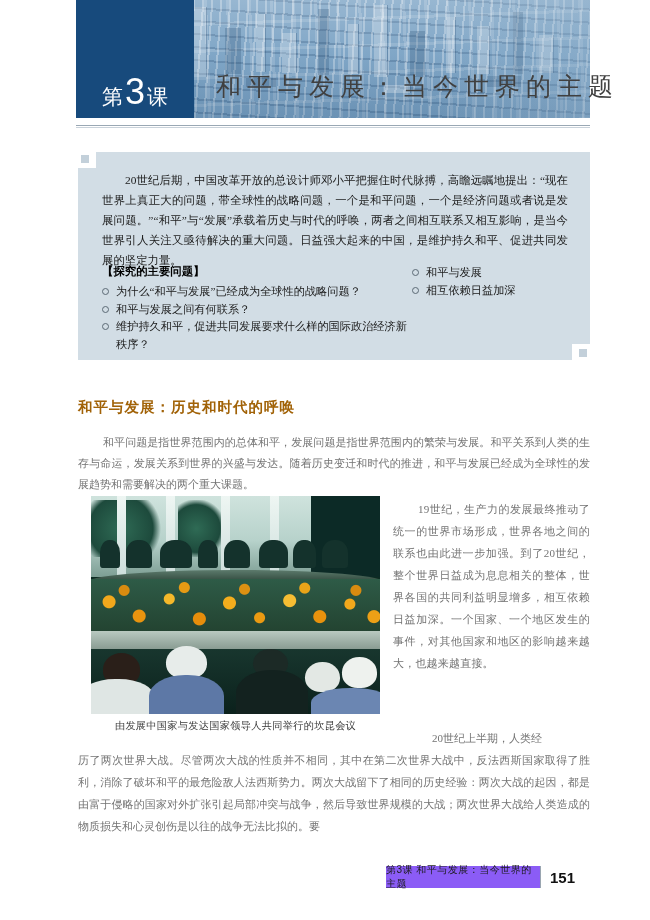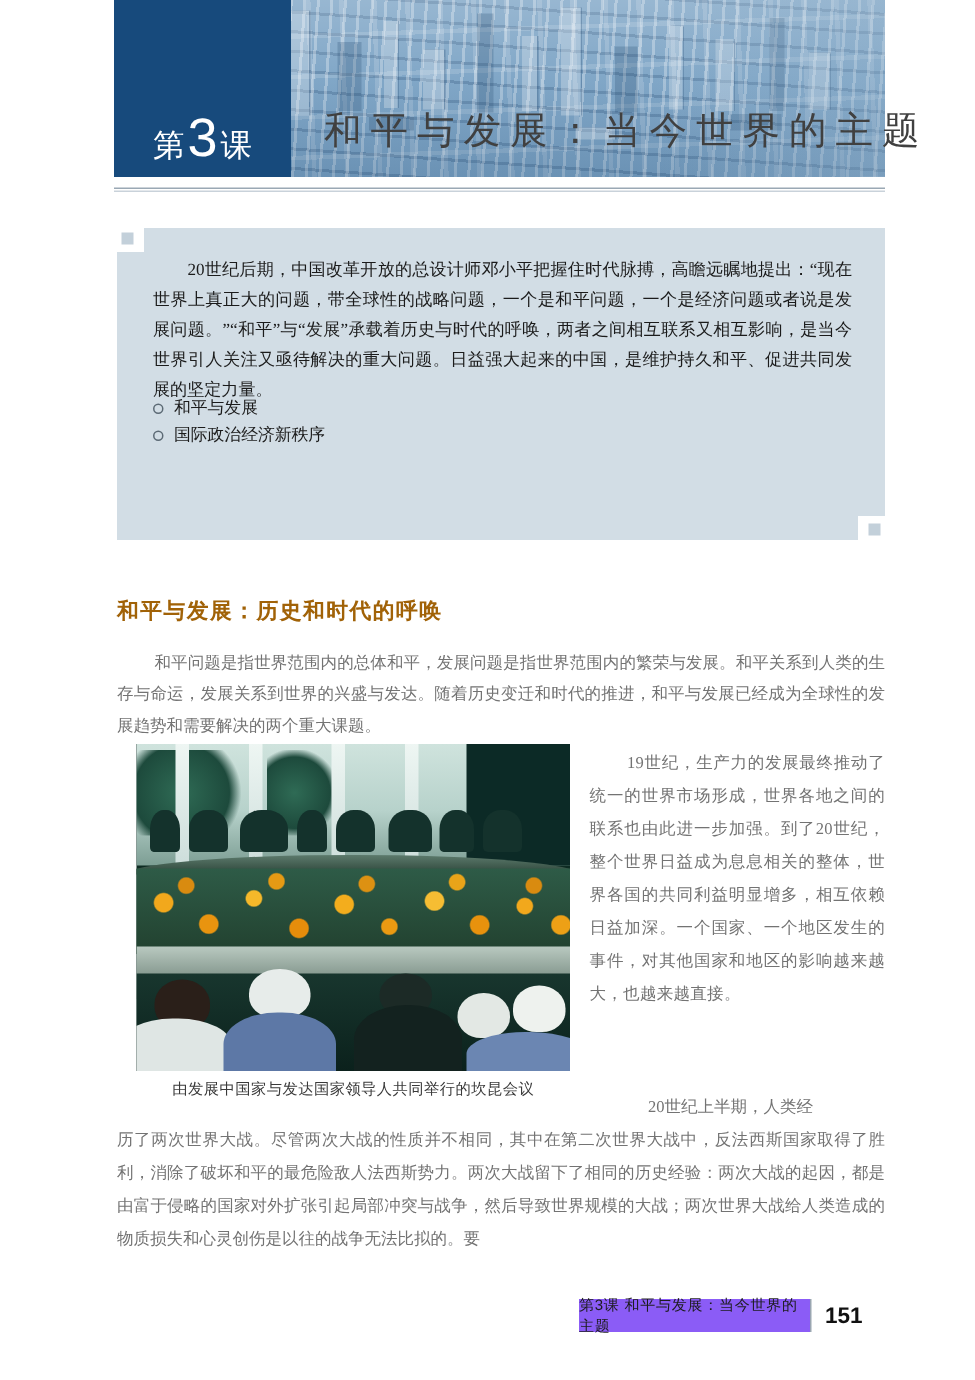--- a/index.html
+++ b/index.html
@@ -382,28 +382,43 @@
   <div class="corner tl">
       <span></span>
     </div>
   <div class="corner br">
       <span></span>
     </div>
 
   <div class="intro-para">20世纪后期，中国改革开放的总设计师邓小平把握住时代脉搏，高瞻远瞩地提出：“现在世界上真正大的问题，带全球性的战略问题，一个是和平问题，一个是经济问题或者说是发展问题。”“和平”与“发展”承载着历史与时代的呼唤，两者之间相互联系又相互影响，是当今世界引人关注又亟待解决的重大问题。日益强大起来的中国，是维护持久和平、促进共同发展的坚定力量。</div>
 
   <div class="qa-wrap">
+    <div class="qa-col-left">
+      <div class="qa-head">【探究的主要问题】</div>
+      <div class="qa-item">
+        <span class="bullet"></span>
+        <span>为什么“和平与发展”已经成为全球性的战略问题？</span>
+      </div>
+      <div class="qa-item">
+        <span class="bullet"></span>
+        <span>和平与发展之间有何联系？</span>
+      </div>
+      <div class="qa-item">
+        <span class="bullet"></span>
+        <span>维护持久和平，促进共同发展要求什么样的国际政治经济新秩序？</span>
+      </div>
+    </div>
     <div class="qa-col-right">
       <div class="qa-item">
         <span class="bullet"></span>
         <span>和平与发展</span>
       </div>
       <div class="qa-item">
         <span class="bullet"></span>
-        <span>国际政治经济新秩序</span>
+        <span>相互依赖日益加深</span>
       </div>
     </div>
   </div>
 </div>
 
 <div class="section-head">和平与发展：历史和时代的呼唤</div>
 
 <div class="para para-1">和平问题是指世界范围内的总体和平，发展问题是指世界范围内的繁荣与发展。和平关系到人类的生存与命运，发展关系到世界的兴盛与发达。随着历史变迁和时代的推进，和平与发展已经成为全球性的发展趋势和需要解决的两个重大课题。</div>
 
 <div class="photo">

